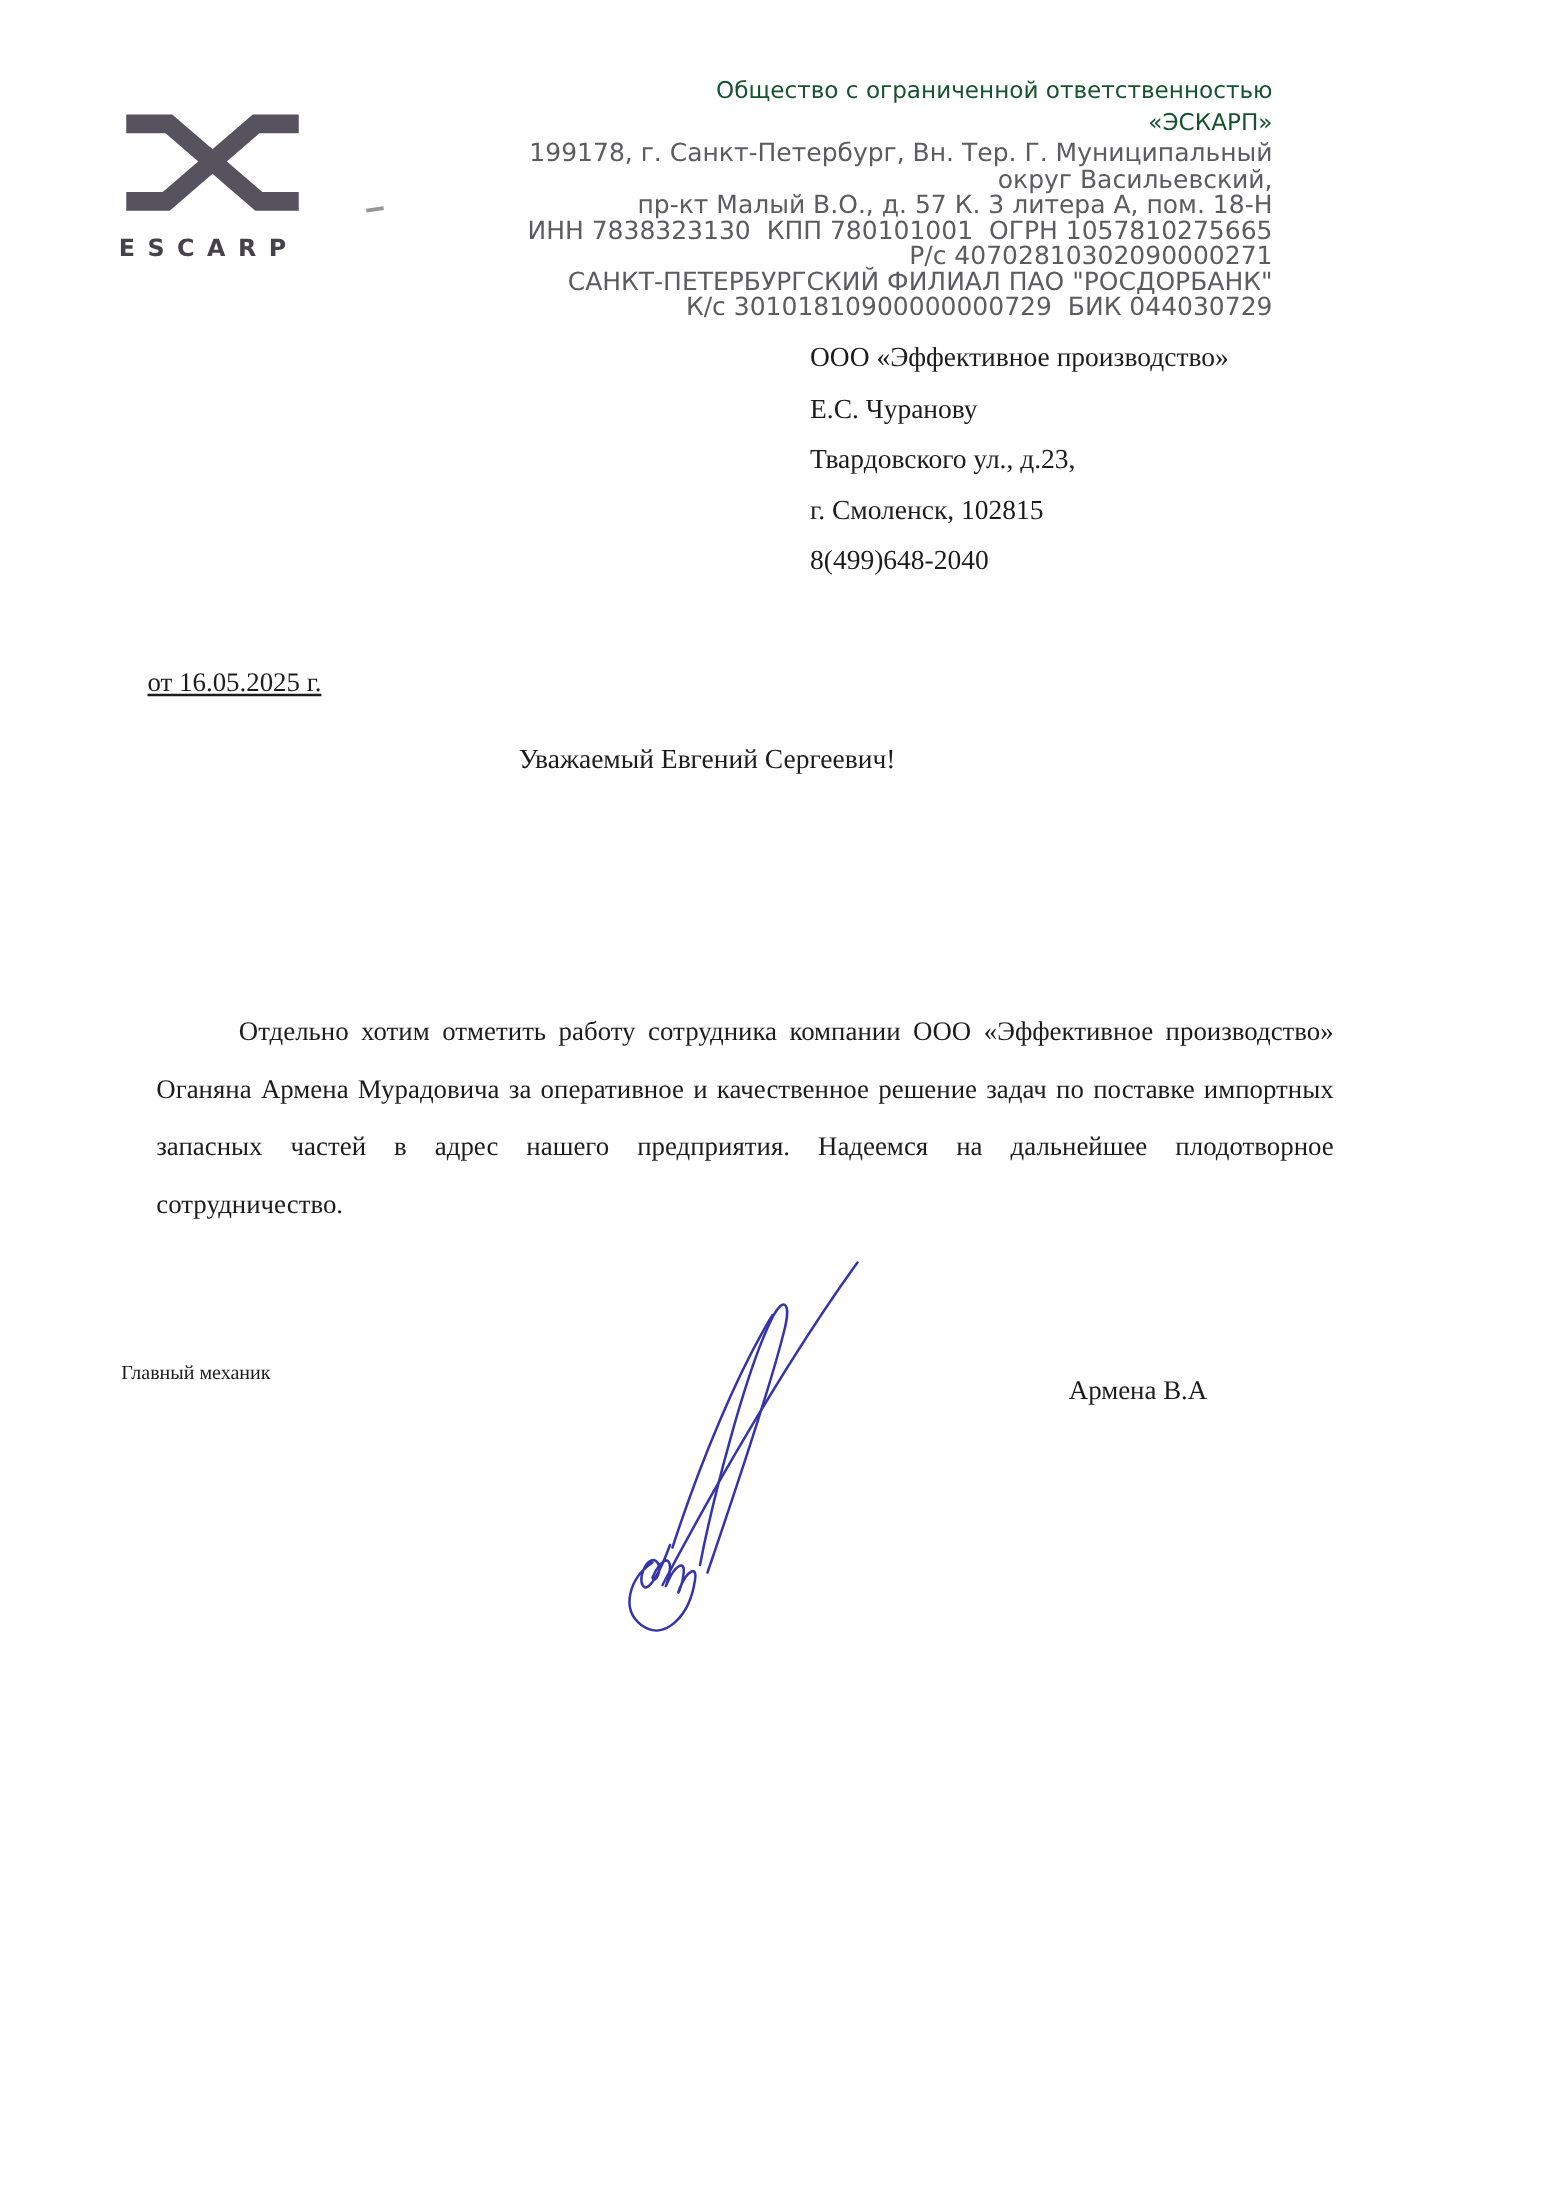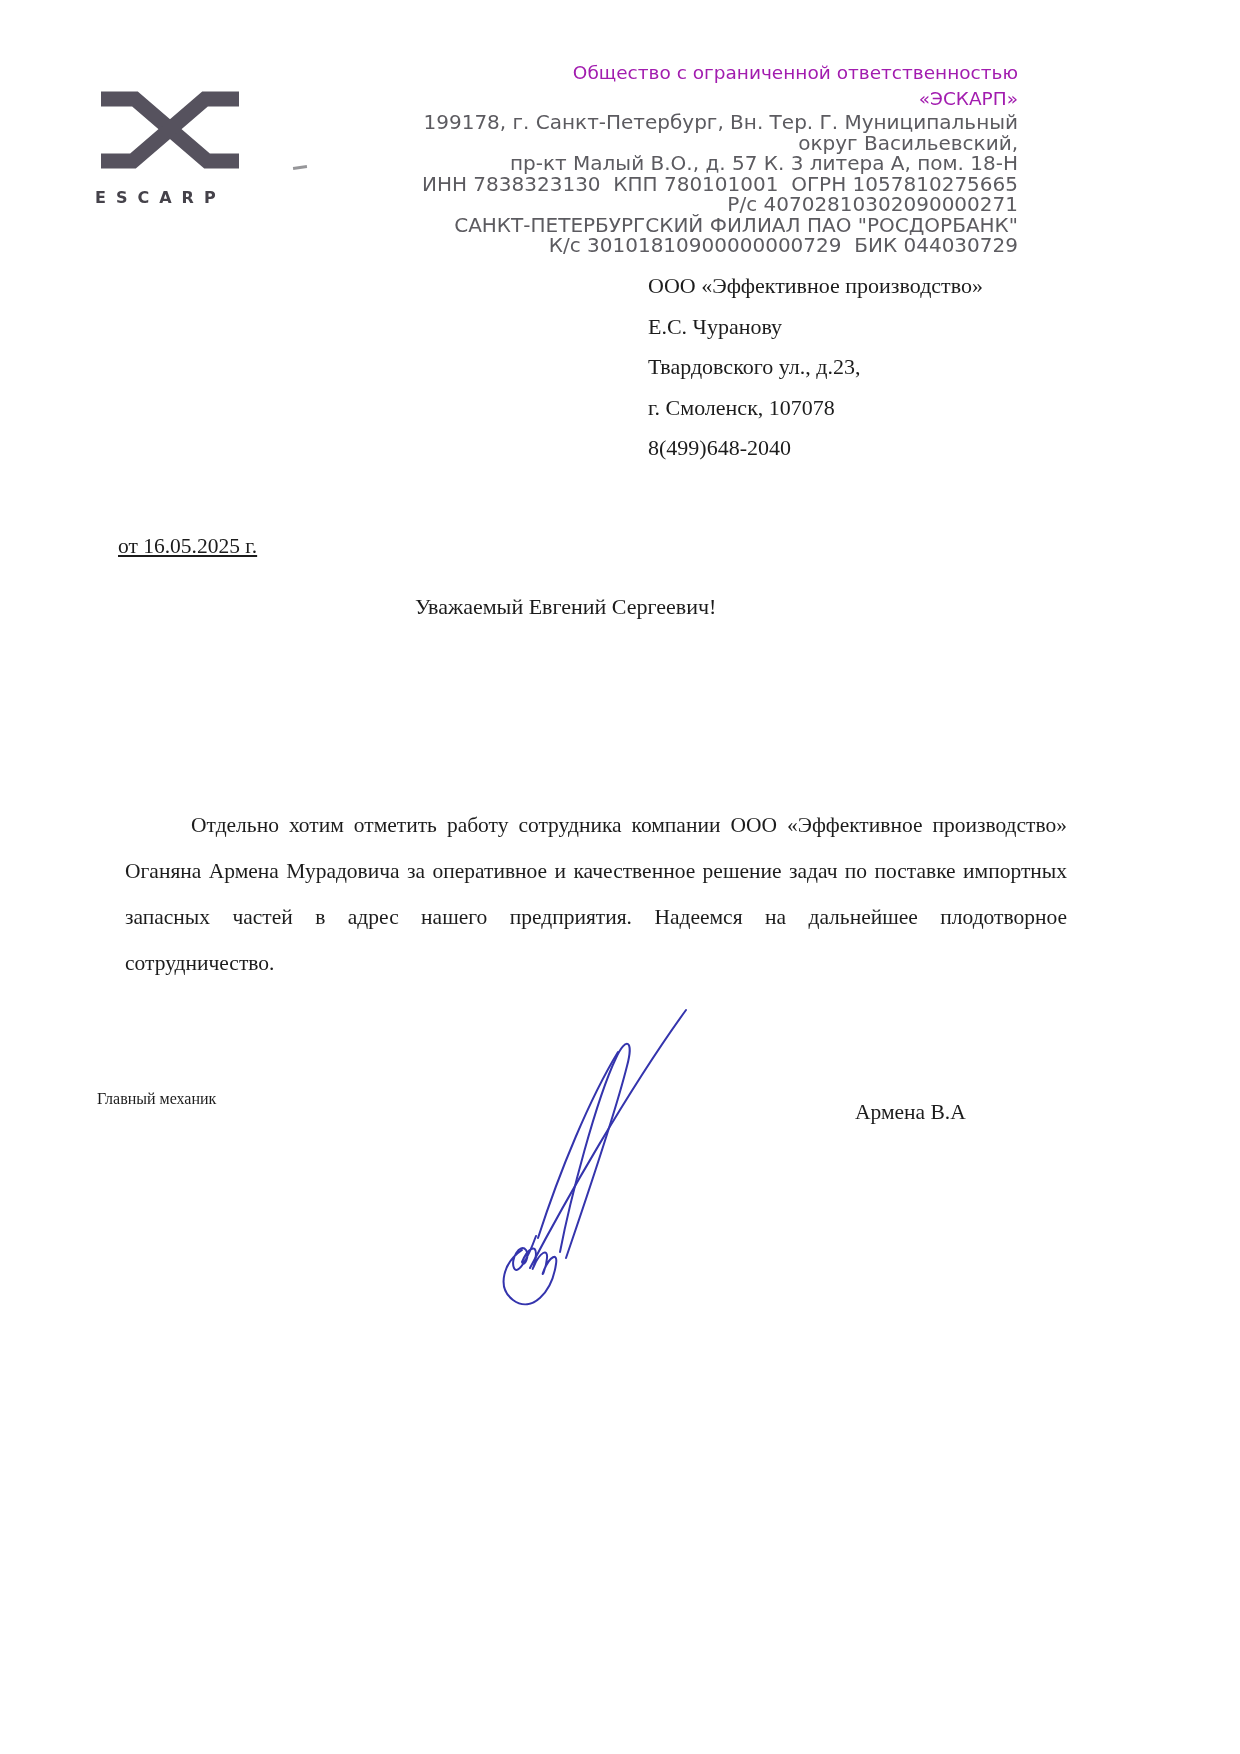--- a/index.html
+++ b/index.html
@@ -13,21 +13,21 @@
     font-family: "Liberation Serif", serif;
     color: #1c1c1c;
   }
 
   
   .logo-block { position: absolute; left: 95px; top: 86px; width: 150px; }
   .logo-mark { display: block; }
   .logo-word {
     margin-top: 14px;
     font-family: "DejaVu Sans", sans-serif;
-    font-size: 16px;
+    font-size: 19px;
     font-weight: 600;
     letter-spacing: 10px;
     color: #45424a;
     white-space: nowrap;
   }
   .scan-speck {
     position: absolute; left: 293px; top: 166px; width: 14px; height: 3px;
     background: #6a6a6e; transform: rotate(-8deg); opacity: .7;
   }
 
@@ -37,21 +37,21 @@
     top: 60px;
     right: 222px;
     width: 660px;
     text-align: right;
     font-family: "DejaVu Sans", sans-serif;
     color: #5c5b60;
   }
   .header-req .org-line {
     font-size: 18.5px;
     line-height: 26px;
-    color: #a21caf;
+    color: #14532d;
   }
   .header-req .req-line {
     font-size: 20px;
     line-height: 20.5px;
     white-space: pre-wrap;
   }
 
   
   .recipient {
     position: absolute;
@@ -109,21 +109,21 @@
     <div class="req-line">ИНН 7838323130  КПП 780101001  ОГРН 1057810275665</div>
     <div class="req-line">Р/с 40702810302090000271</div>
     <div class="req-line">САНКТ-ПЕТЕРБУРГСКИЙ ФИЛИАЛ ПАО "РОСДОРБАНК"</div>
     <div class="req-line">К/с 30101810900000000729  БИК 044030729</div>
   </div>
 
   <div class="recipient">
     <div>ООО «Эффективное производство»</div>
     <div>Е.С. Чуранову</div>
     <div>Твардовского ул., д.23,</div>
-    <div>г. Смоленск, 107078</div>
+    <div>г. Смоленск, 102815</div>
     <div>8(499)648-2040</div>
   </div>
 
   <div class="date-line">от 16.05.2025 г.</div>
 
   <div class="salutation">Уважаемый Евгений Сергеевич!</div>
 
   <p class="body-par par-2">Отдельно хотим отметить работу сотрудника компании ООО «Эффективное производство» Оганяна Армена Мурадовича за оперативное и качественное решение задач по поставке импортных запасных частей в адрес нашего предприятия. Надеемся на дальнейшее плодотворное сотрудничество.</p>
 
   <div class="sig-position">Главный механик</div>

